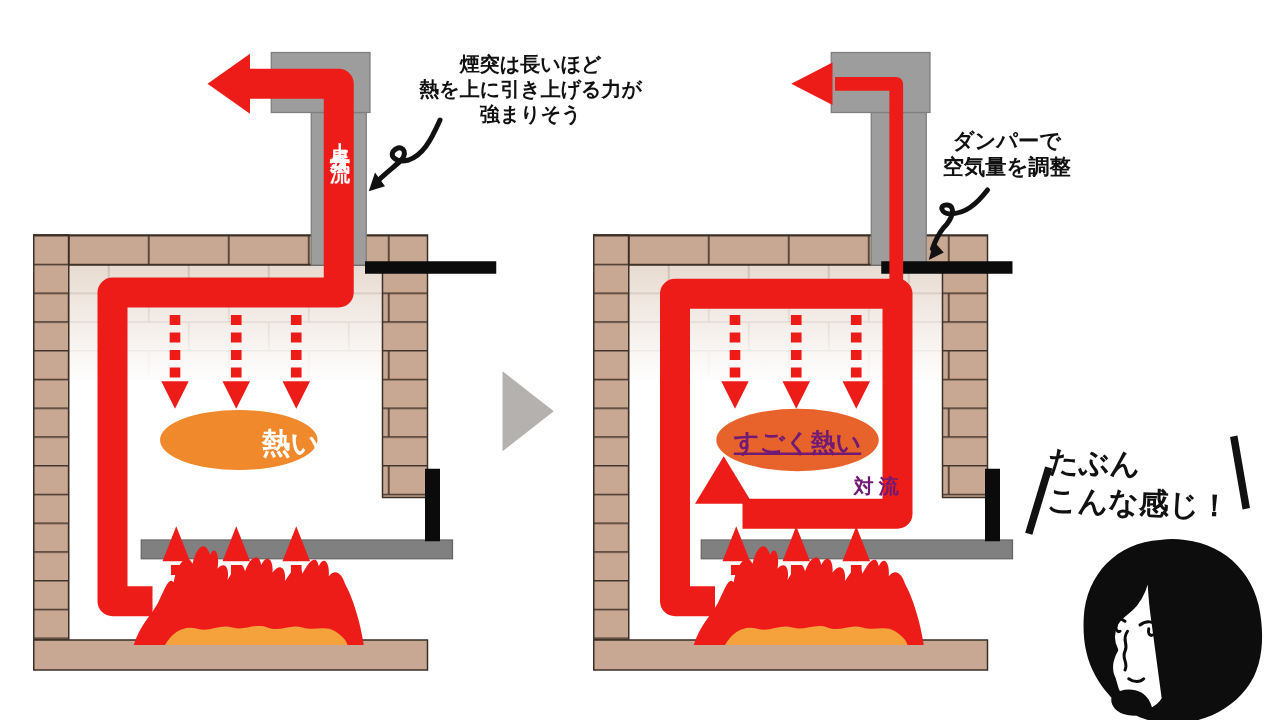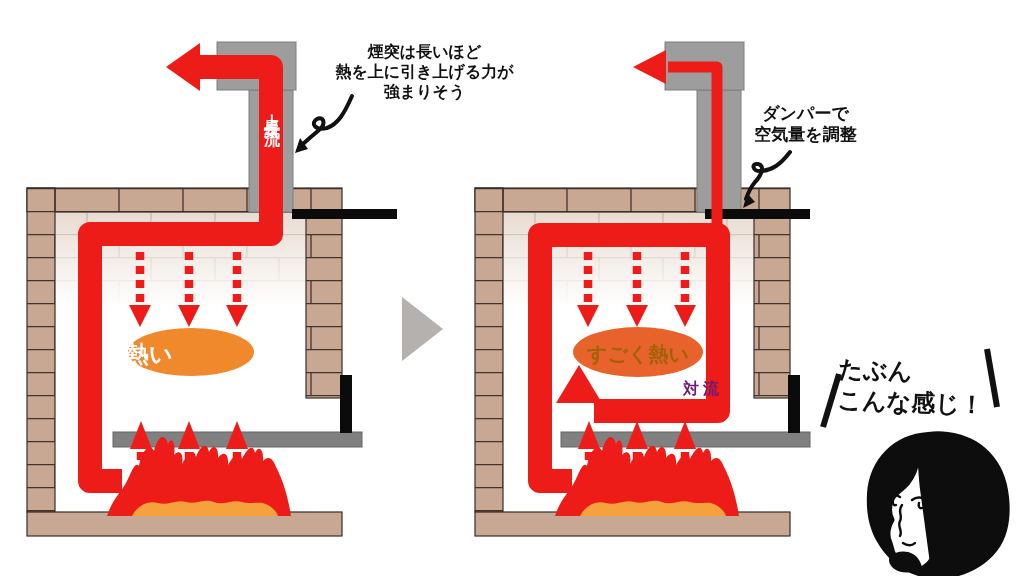--- a/index.html
+++ b/index.html
@@ -5,22 +5,22 @@
   html,body{margin:0;padding:0;background:#fff;}
   #stage{position:relative;width:1024px;height:576px;background:#ffffff;overflow:hidden;
          font-family:"DejaVu Sans","Liberation Sans",sans-serif;}
   #stage svg{position:absolute;left:0;top:0;}
   .lbl{position:absolute;font-weight:700;color:#111;white-space:pre-line;}
   .note{font-size:16px;line-height:20px;text-align:center;}
   .note-chimney{left:322px;top:42px;width:205px;}
   .note-damper{left:733px;top:103px;width:145px;font-size:17px;line-height:21px;}
   .updraft{left:260px;top:101px;width:22px;height:100px;color:#fff;font-size:16px;
            letter-spacing:5px;writing-mode:vertical-rl;text-orientation:upright;}
-  .oven-hot{left:126px;top:339px;width:130px;text-align:left;color:#fff;font-size:23px;}
-  .oven-veryhot{left:570px;top:341px;width:136px;text-align:center;color:#a16207;font-size:20px;}
+  .oven-hot{left:126px;top:339px;width:130px;text-align:right;color:#fff;font-size:23px;}
+  .oven-veryhot{left:570px;top:341px;width:136px;text-align:center;color:#701a75;font-size:20px;text-decoration:underline;}
   .convection{left:683px;top:379px;color:#701a75;font-size:16px;letter-spacing:4px;}
   .speech{left:838px;top:357px;width:175px;font-size:24px;line-height:31px;transform:rotate(2deg);}
 </style>
 </head>
 <body>
 
 <div id="stage">
 
 <svg width="1024" height="576" viewBox="0 0 1024 576">
   <defs>

